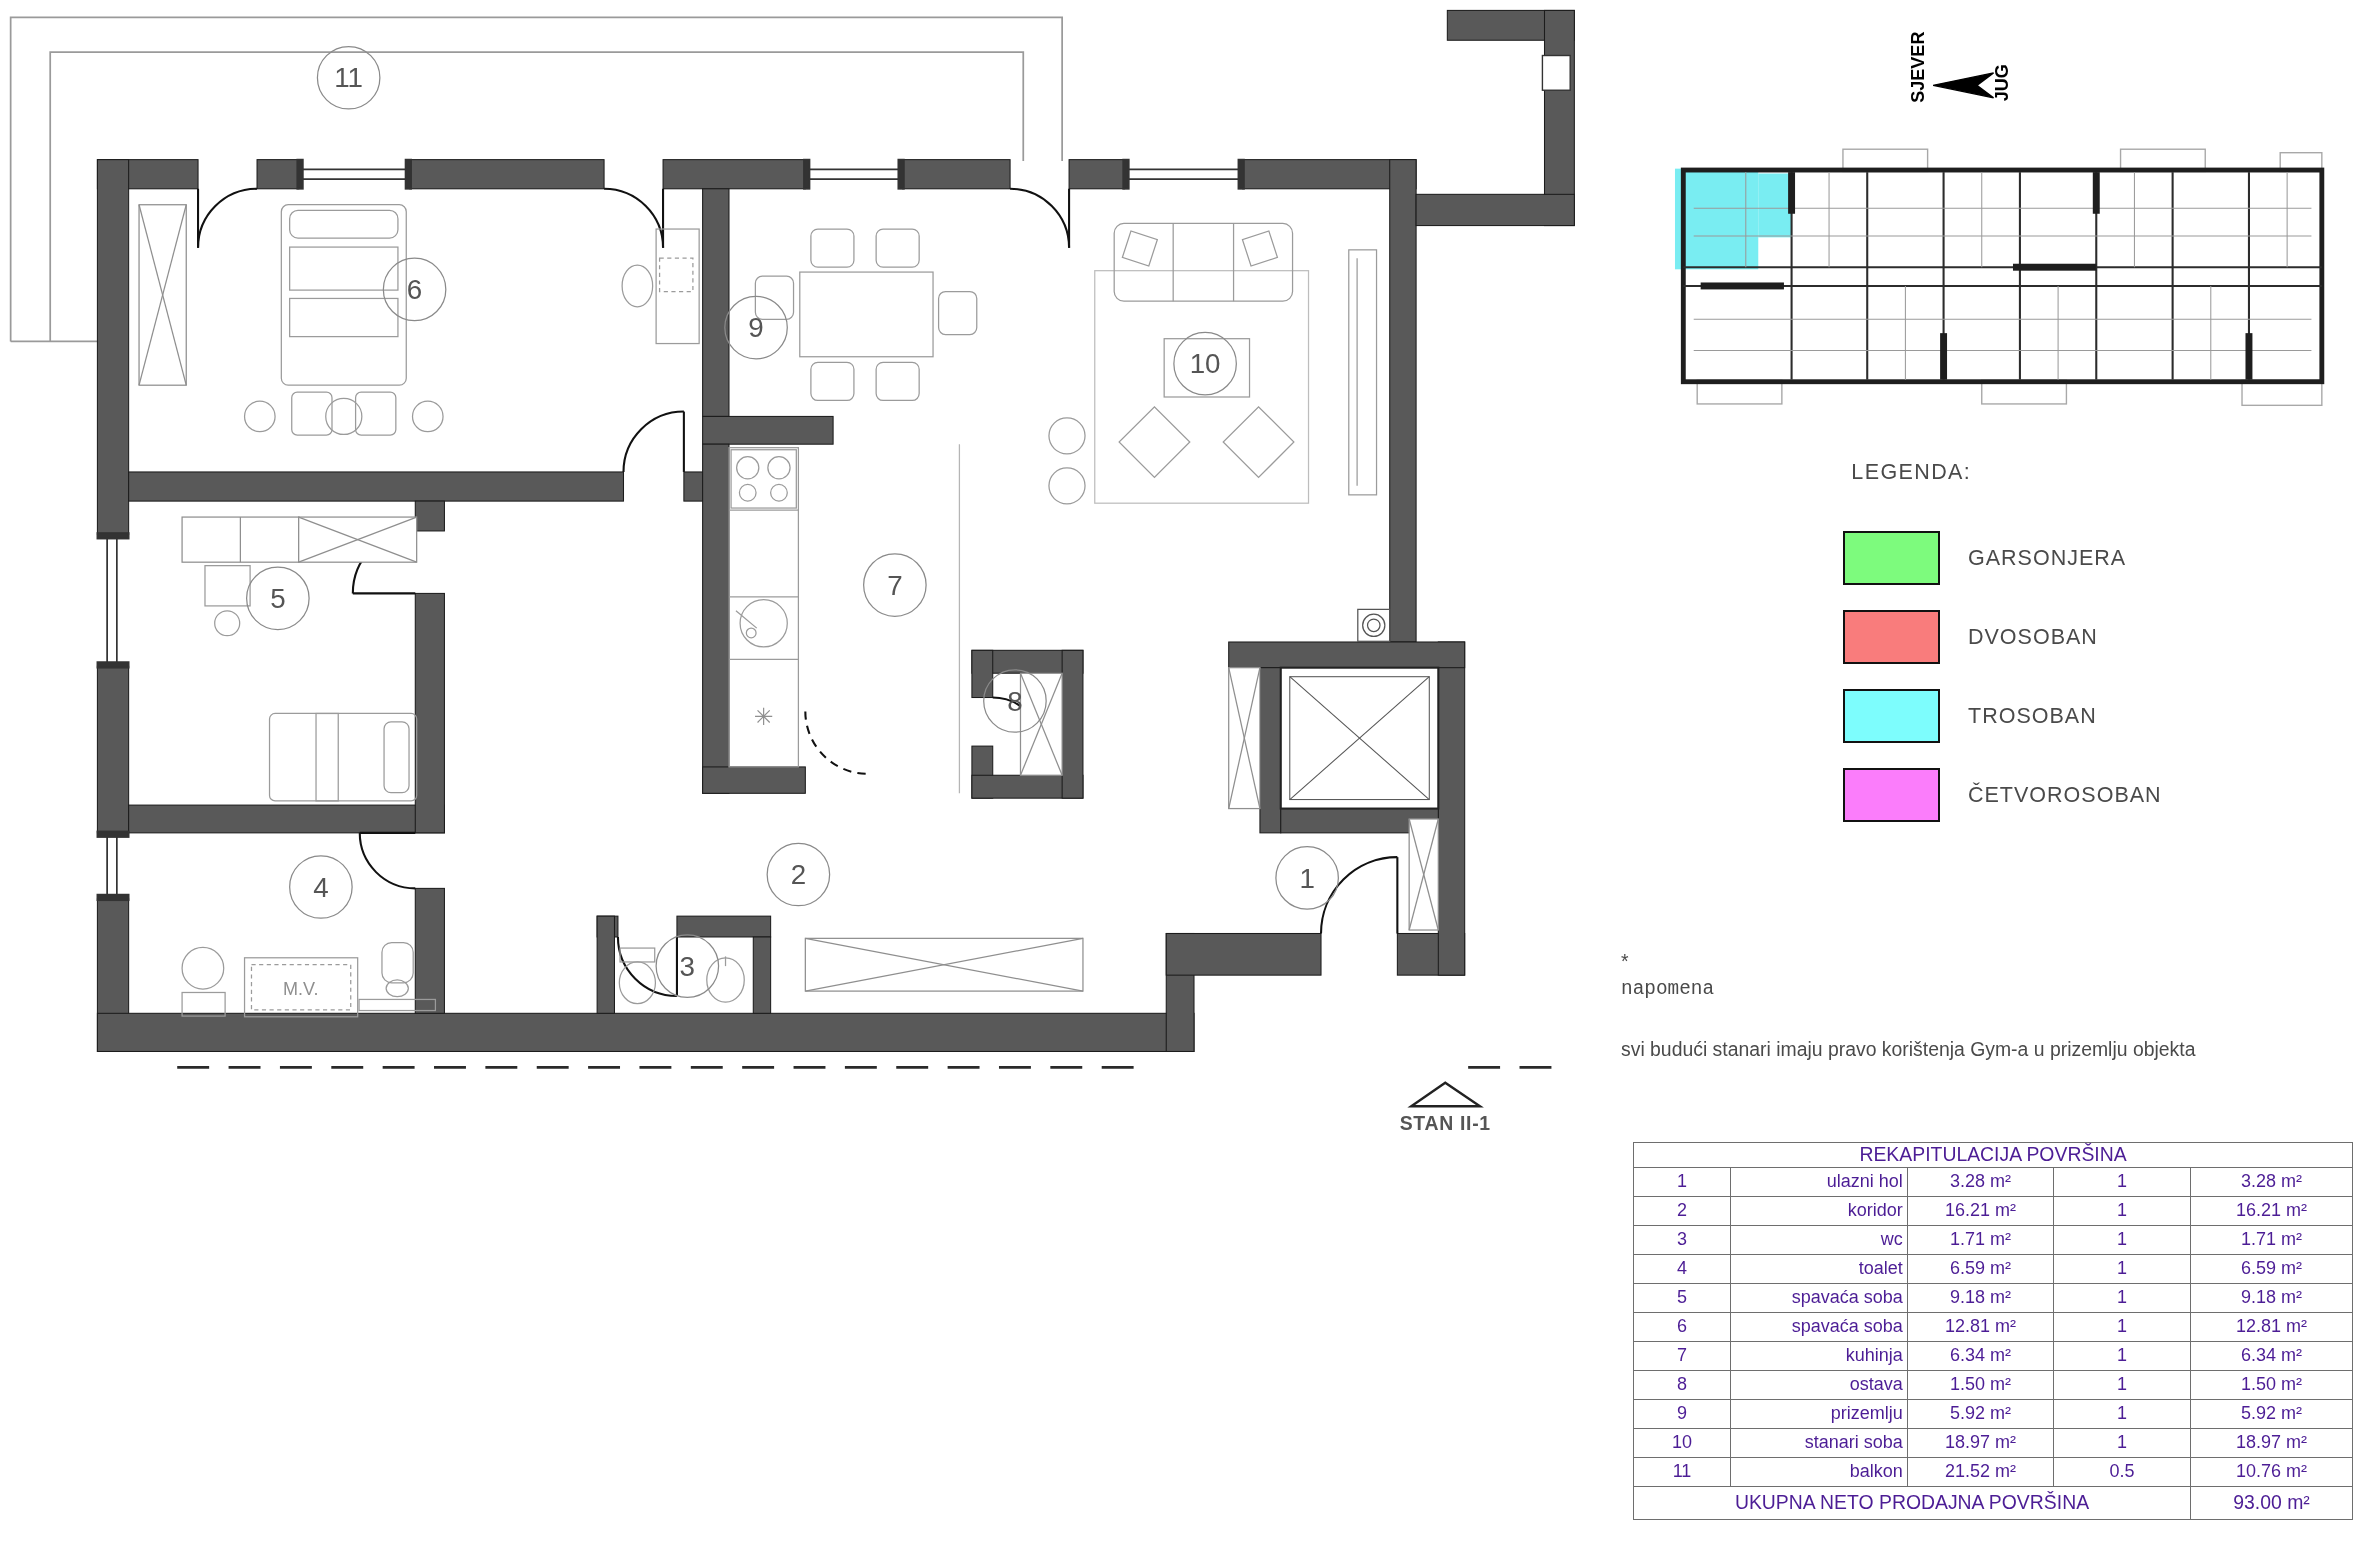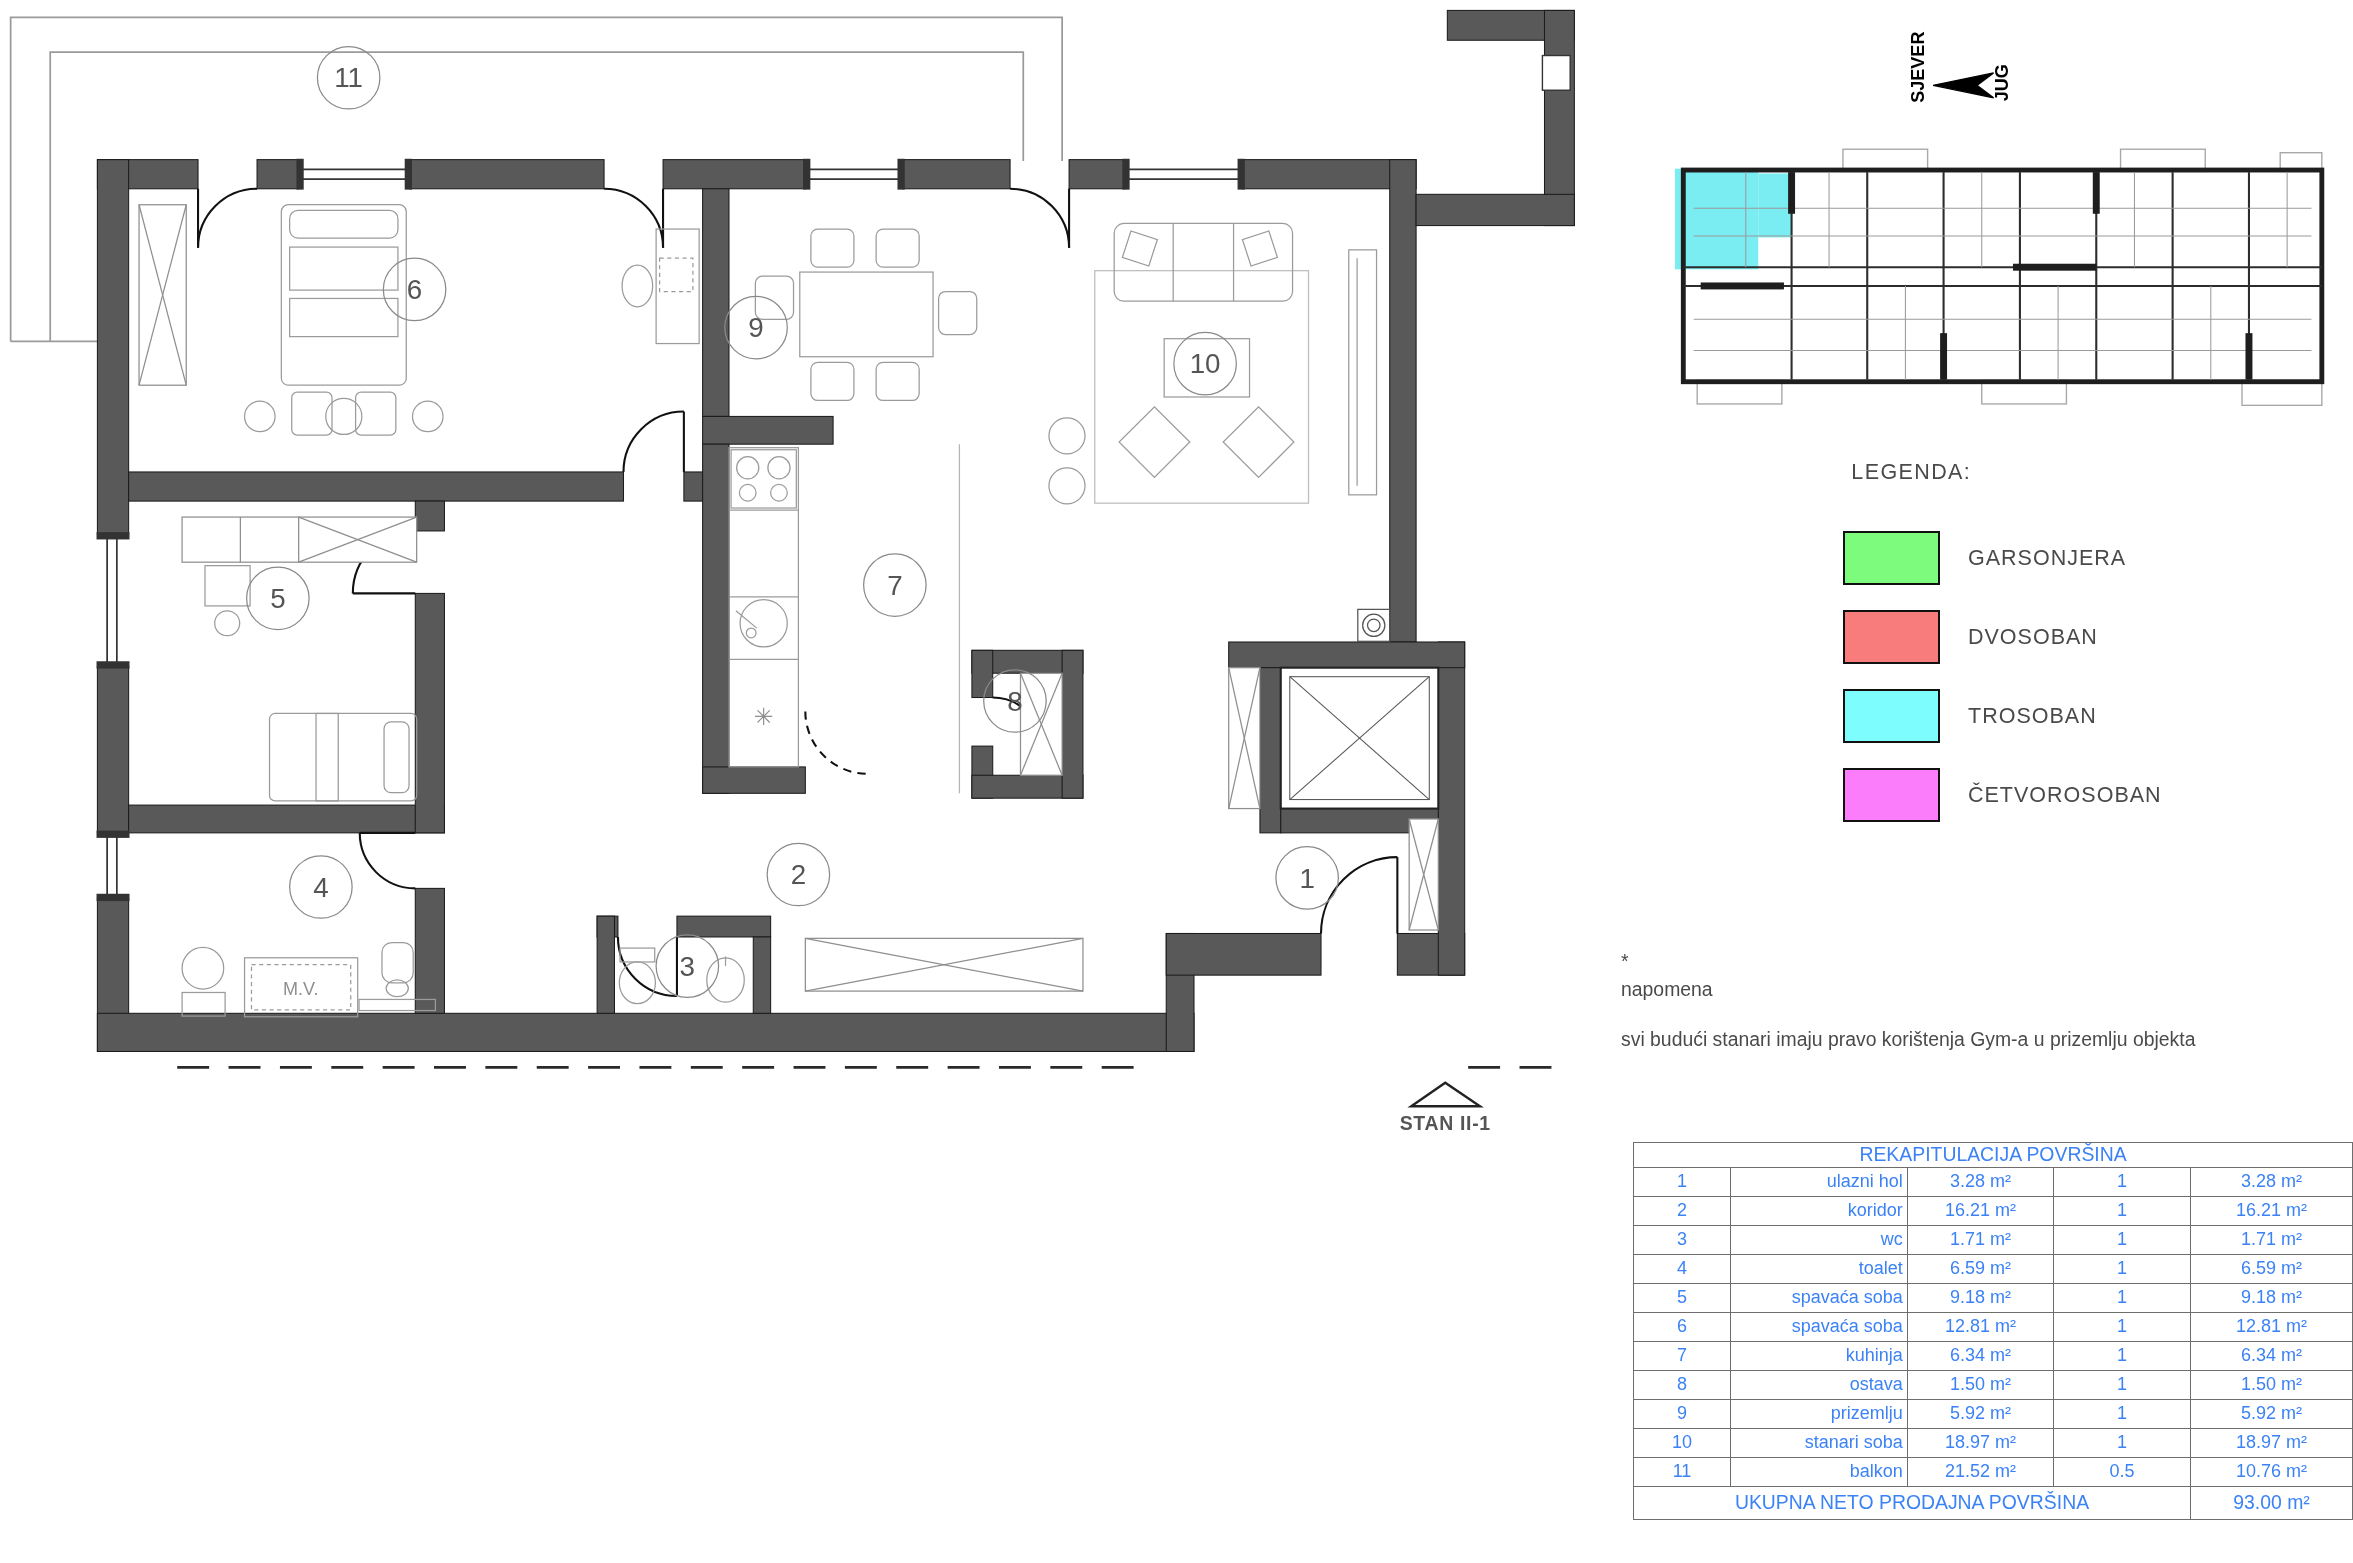--- a/index.html
+++ b/index.html
@@ -9,24 +9,24 @@
 
   
   .legend{position:absolute;left:1843px;top:460px;width:528px;color:#4a4a4a;}
   .legend-title{font-size:21.5px;letter-spacing:1.4px;margin:0 0 46px 8.3px;}
   .legend-item{display:flex;align-items:center;margin-bottom:25px;height:54px;}
   .legend-swatch{width:97px;height:54px;border:2.8px solid #111;box-sizing:border-box;flex:0 0 auto;}
   .legend-label{font-size:21.5px;letter-spacing:1px;margin-left:28px;color:#4a4a4a;}
 
   .note{position:absolute;left:1621px;top:950px;width:694px;color:#4a4a4a;font-size:19.4px;line-height:1.15;}
   .note .star{display:block;margin-bottom:5.6px;}
-  .note .ttl{display:block;margin-bottom:28px;}
+  .note .ttl{display:block;margin-bottom:38px;font-family:Liberation Mono, monospace;}
 
   table.recap{position:absolute;left:1633px;top:1142px;width:719px;border-collapse:collapse;
-    font-size:18px;color:#3b82f6;table-layout:fixed;padding-left:40px;}
+    font-size:18px;color:#4c1d95;table-layout:fixed;padding-left:40px;}
   table.recap td,table.recap th{border:1px solid #6e6e6e;padding:0 4.2px;height:28px;
     text-align:center;font-weight:normal;overflow:hidden;white-space:nowrap;}
   table.recap .title-cell{font-size:19.4px;height:23.6px;border-bottom:1.4px solid #6e6e6e;}
   table.recap th{height:32px;}
   table.recap td.naziv{text-align:right;padding-left:9.7px;}
   table.recap tr.foot td{height:32px;font-size:19.4px;}
   col.c1{width:97px;}col.c2{width:177px;}col.c3{width:146px;}col.c4{width:137px;}col.c5{width:162px;}
 </style>
 </head>
 <body>

